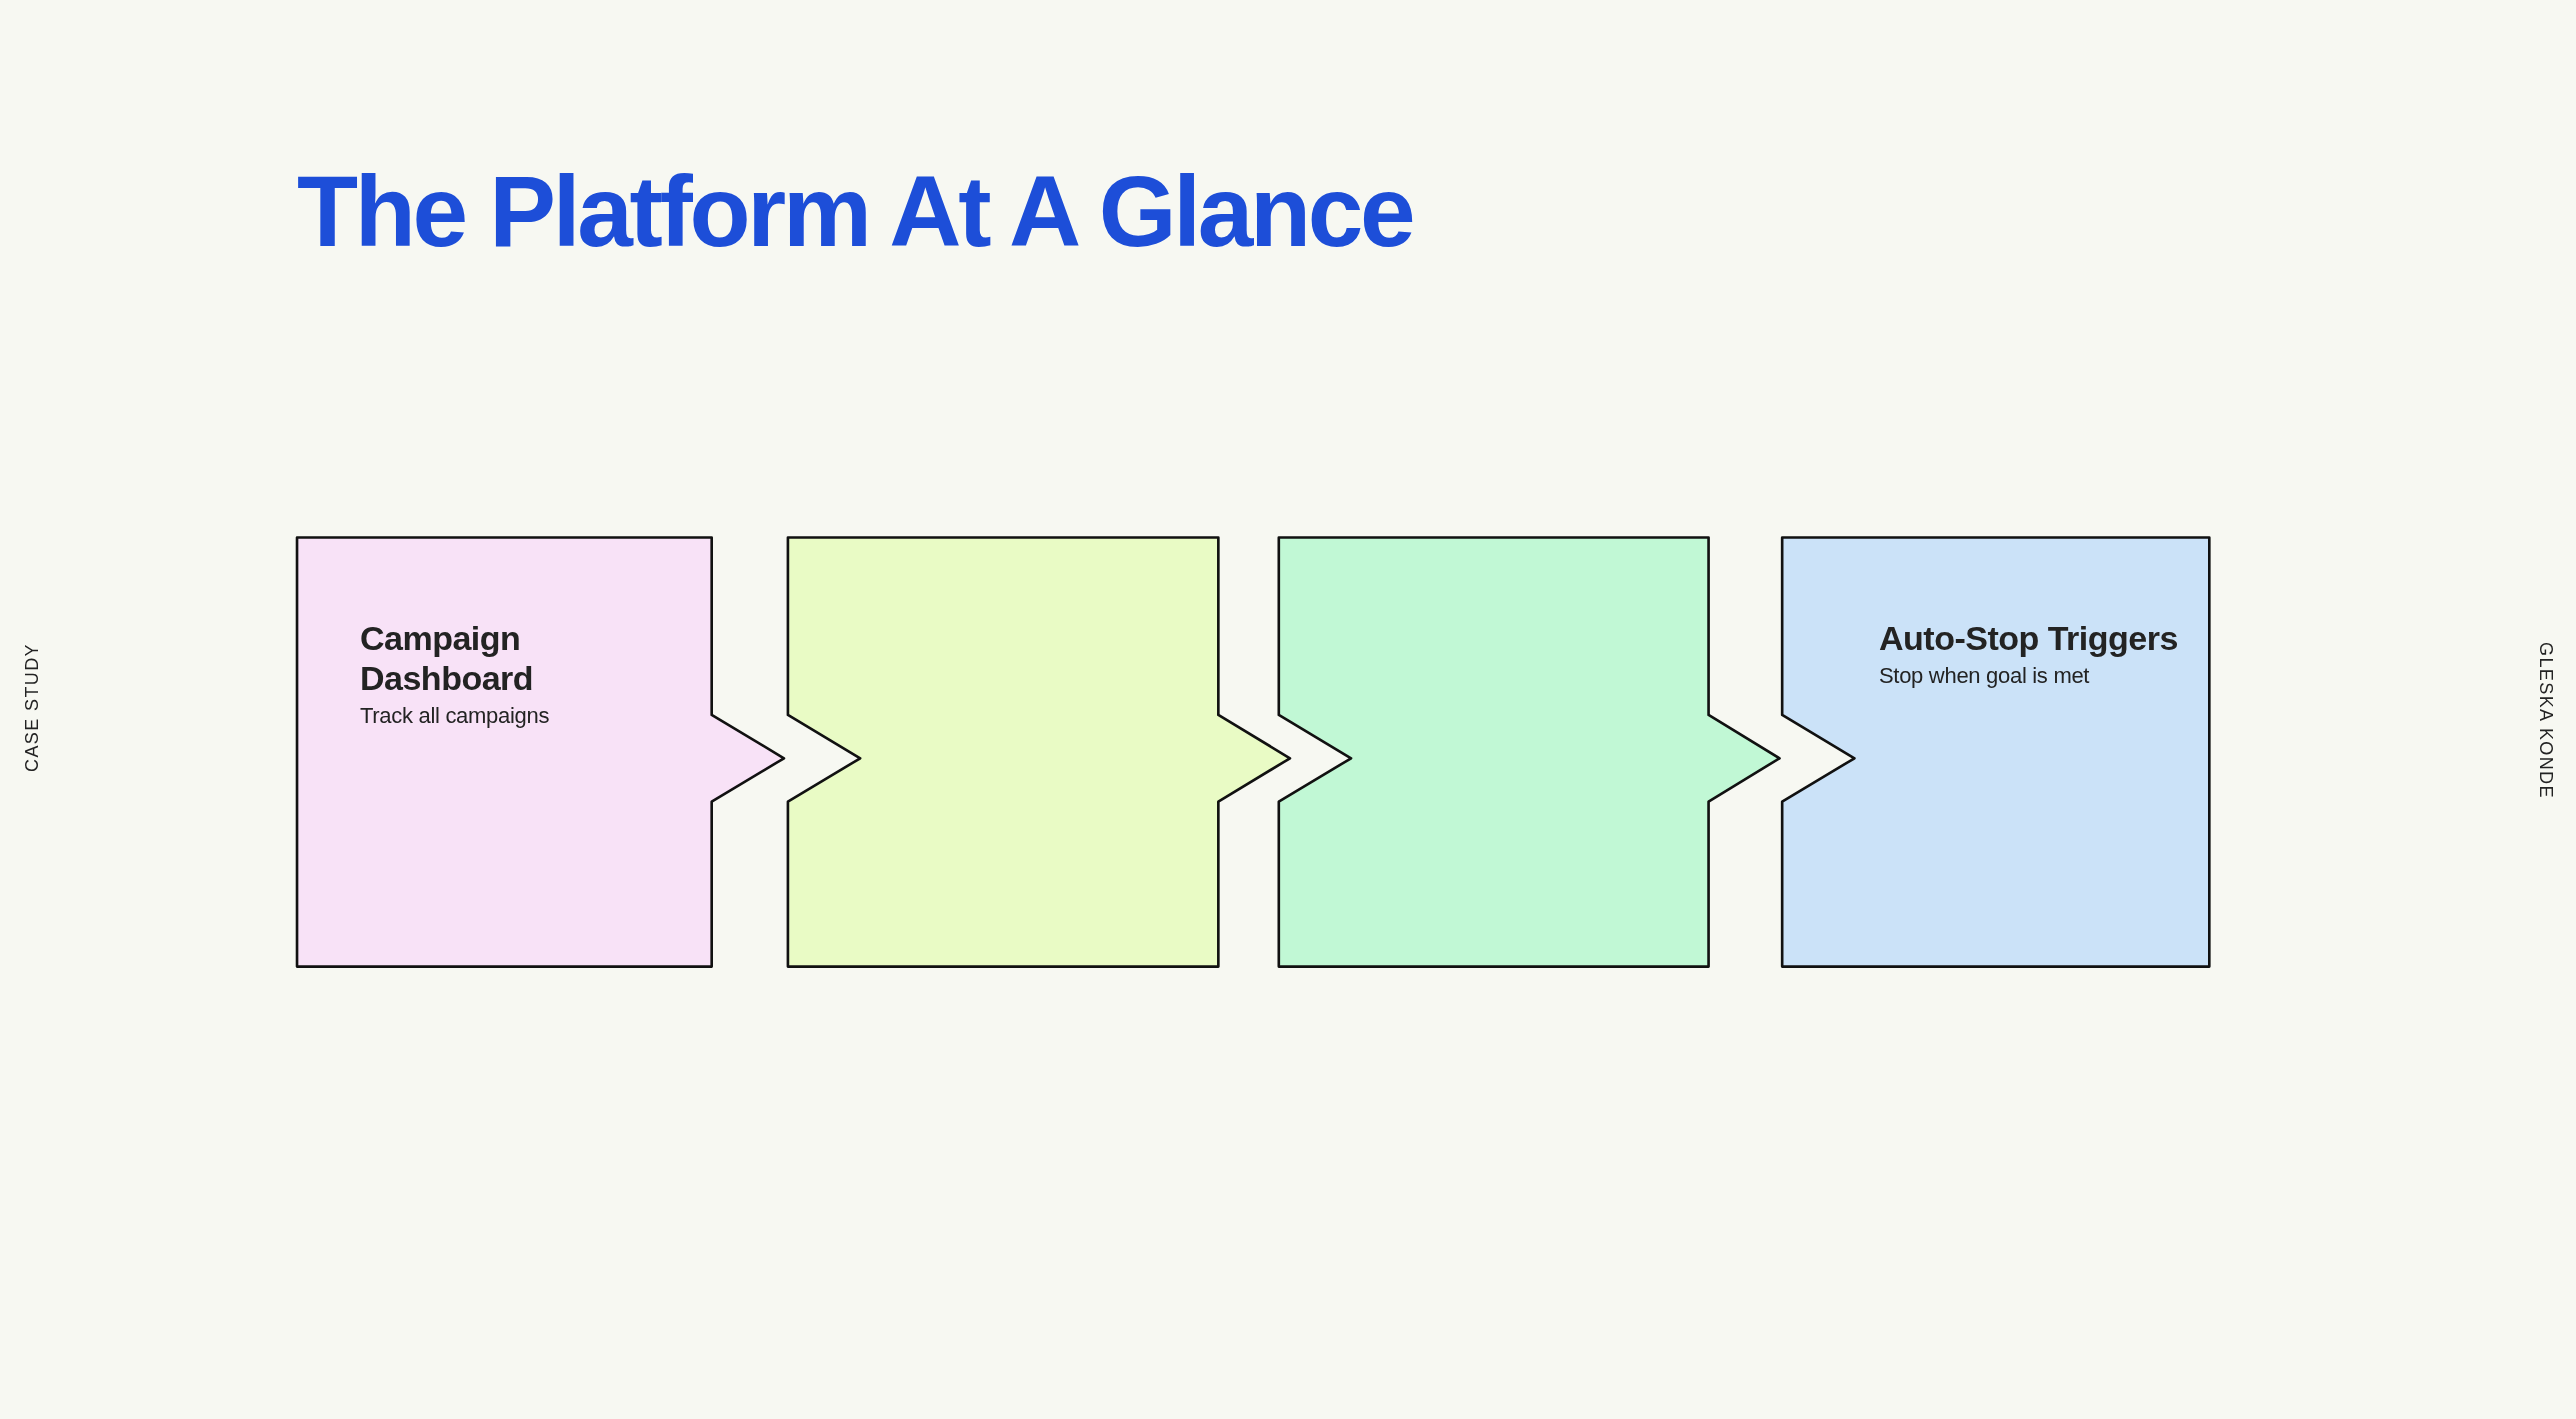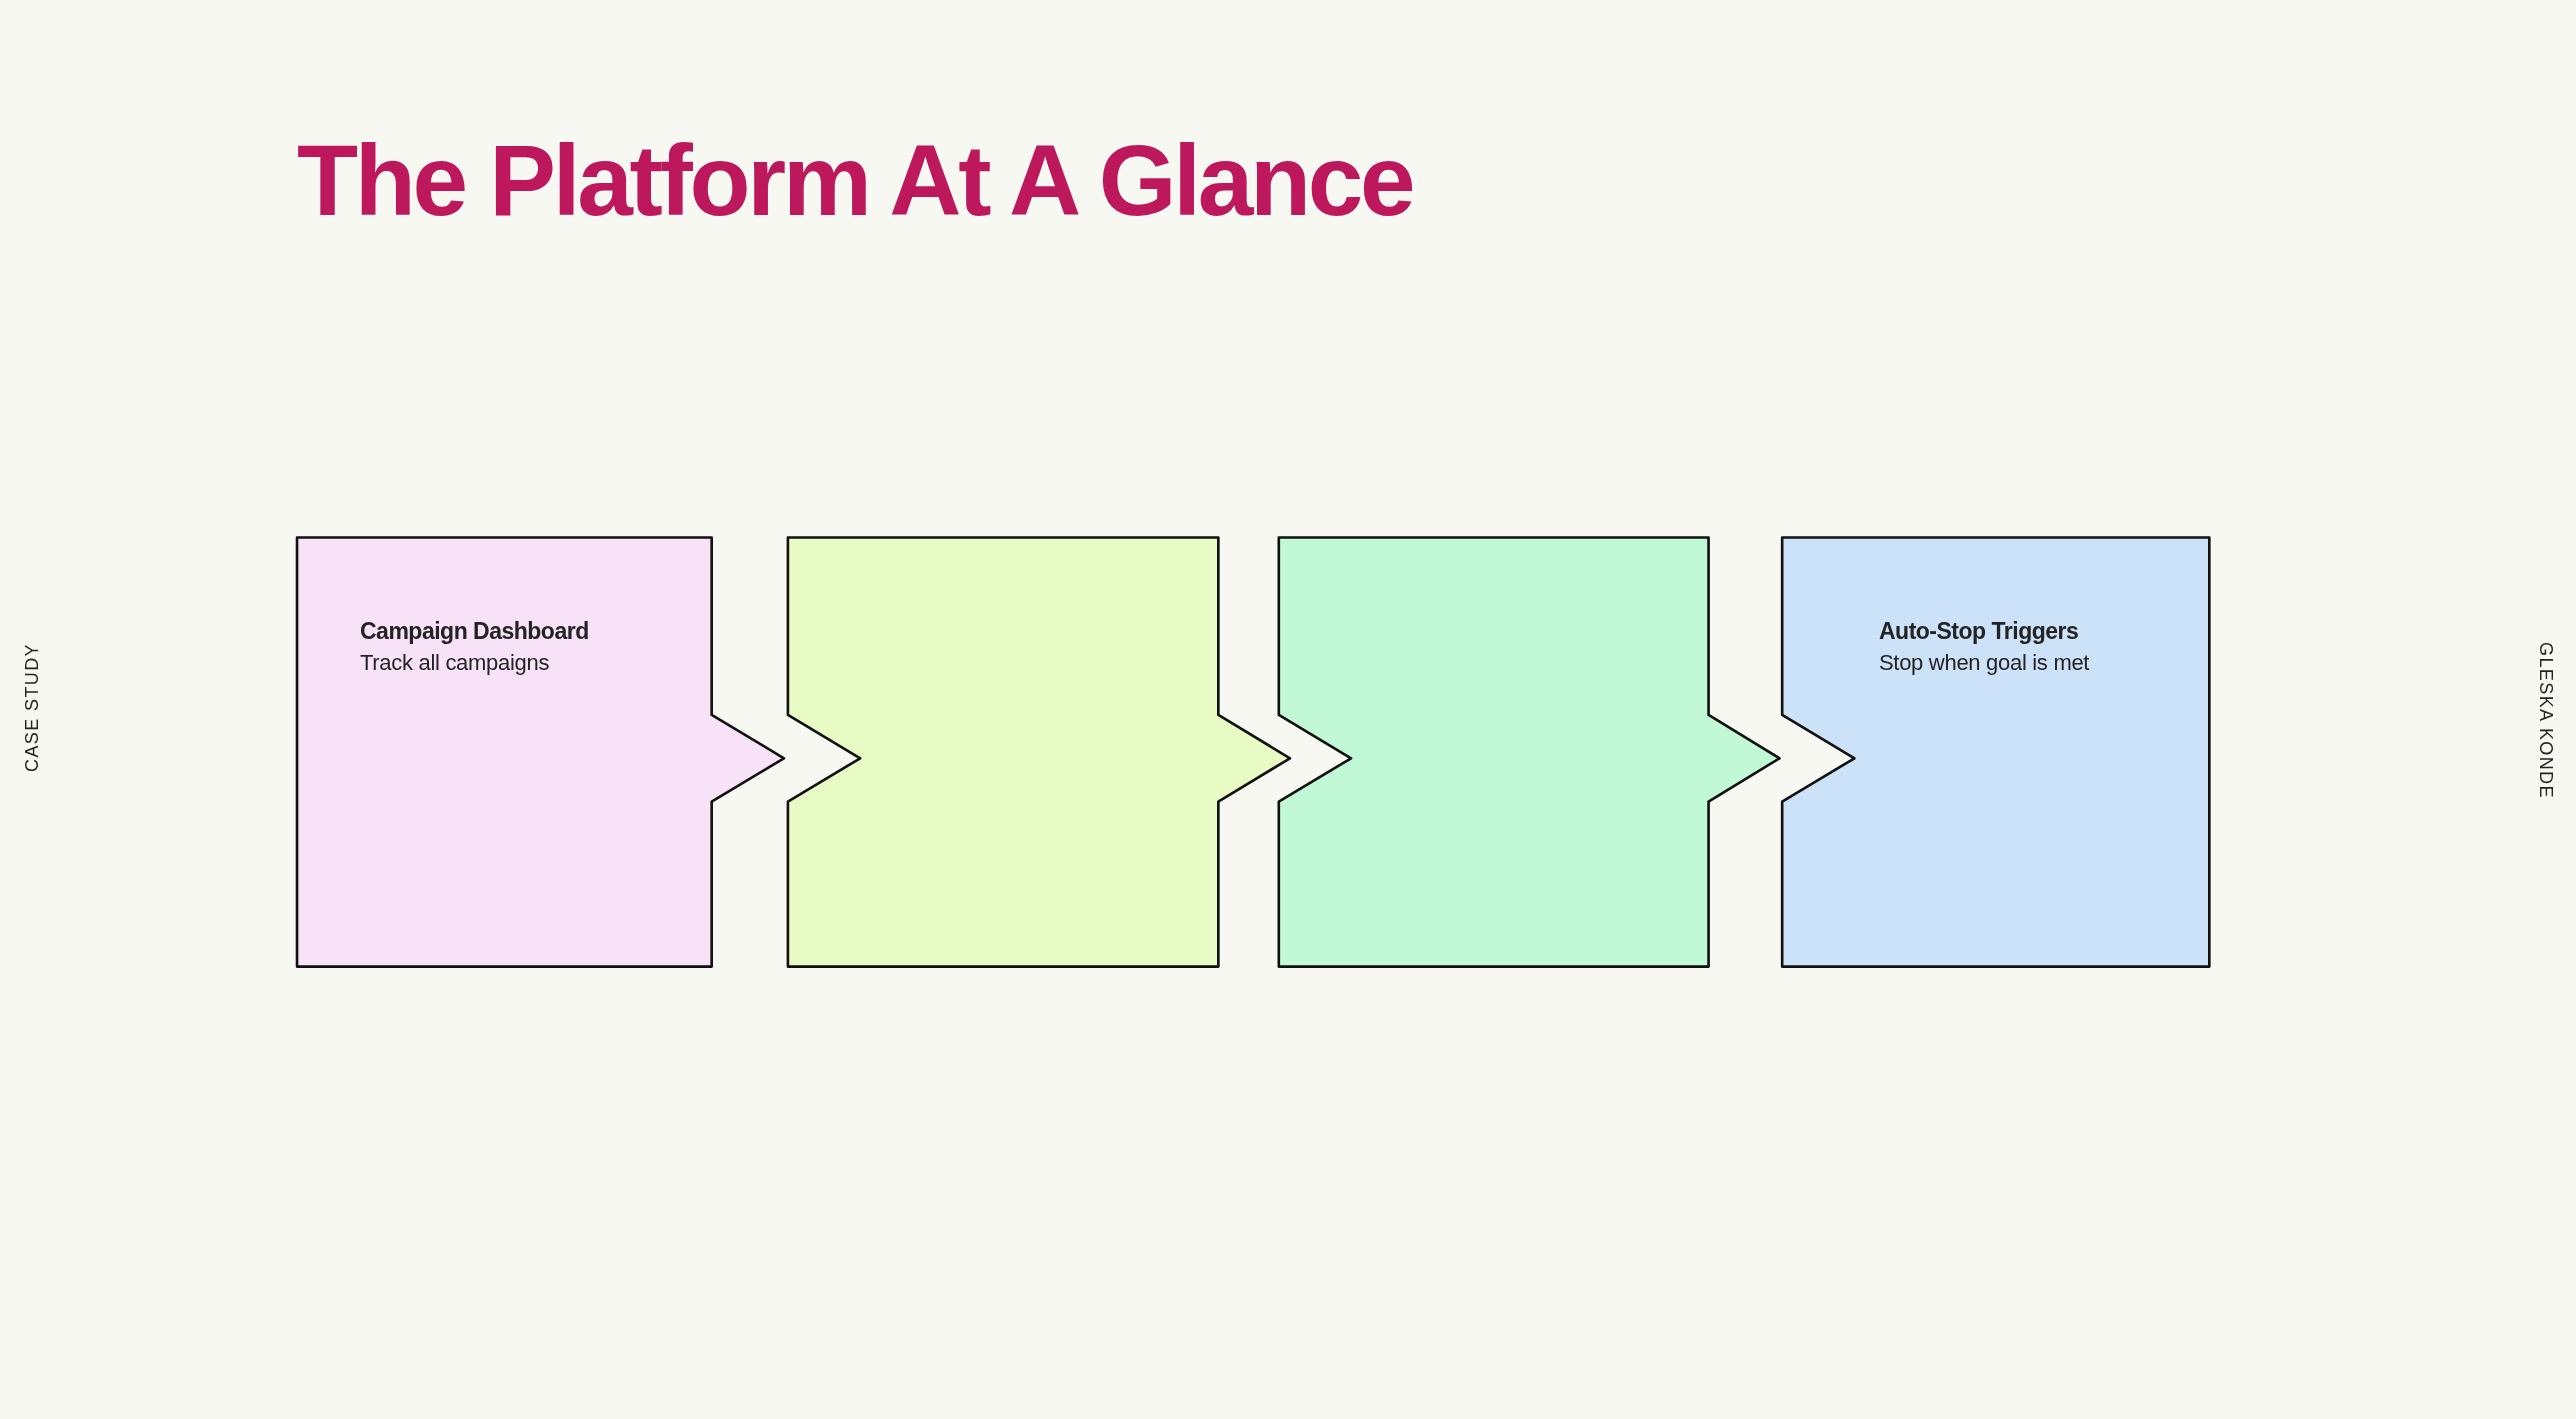--- a/index.html
+++ b/index.html
@@ -12,25 +12,25 @@
   .slide {
     position:relative;
     width:2576px; height:1419px;
     background:#F7F8F2;
   }
 
   
   .title {
     position:absolute;
     left:297px;
-    top:128px;
+    top:159px;
     font-size:100px;
     font-weight:700;
     letter-spacing:-3.3px;
-    color:#be185d;
+    color:#1d4ed8;
     line-height:1.05;
     white-space:nowrap;
   }
 
   
   .rail {
     position:absolute;
     font-size:18px;
     font-weight:500;
     letter-spacing:1.4px;
@@ -60,21 +60,21 @@
   }
   .band svg { display:block; width:2576px; height:434px; }
 
   
   .card-text {
     position:absolute;
     top:618px;
     width:342px;
   }
   .card-title {
-    font-size:23px;
+    font-size:34px;
     font-weight:700;
     letter-spacing:-0.5px;
     line-height:1.18;
     color:#232323;
     margin-bottom:4px;
   }
   .card-desc {
     font-size:22px;
     font-weight:400;
     letter-spacing:-0.3px;

